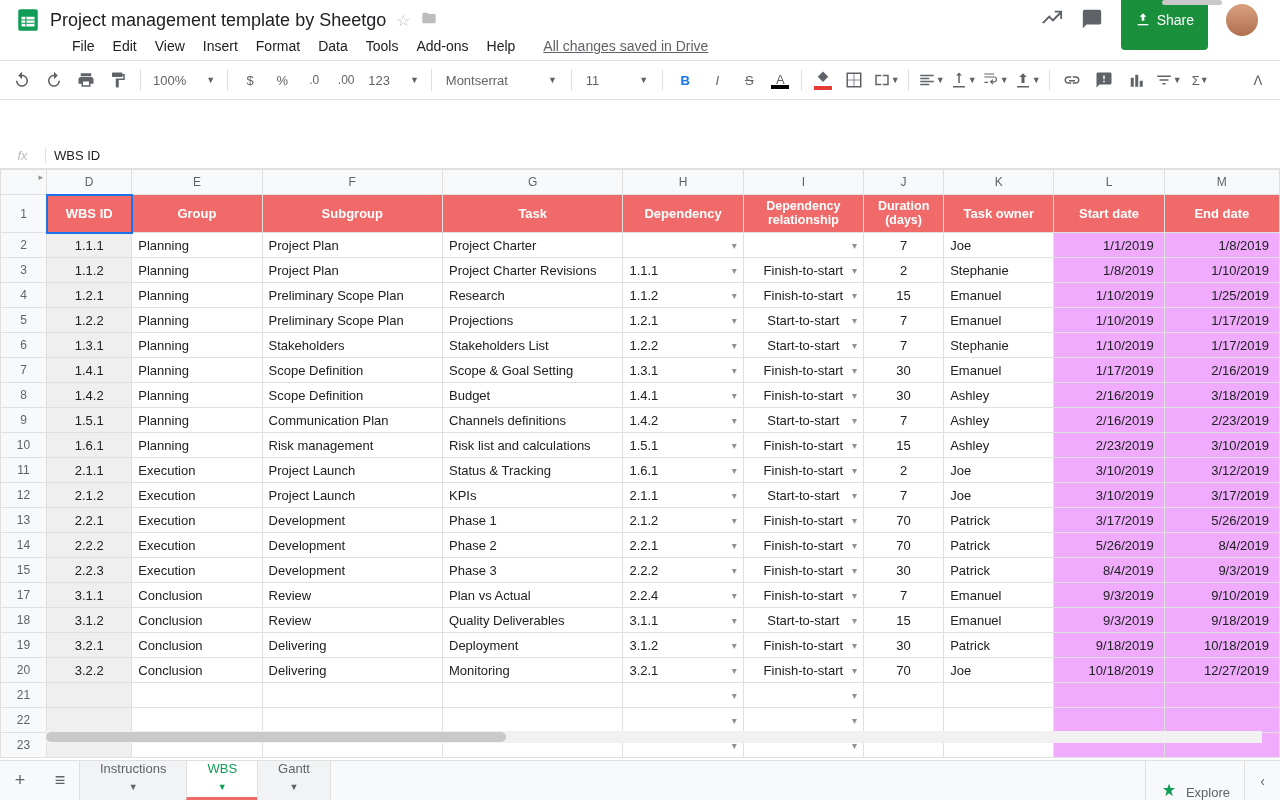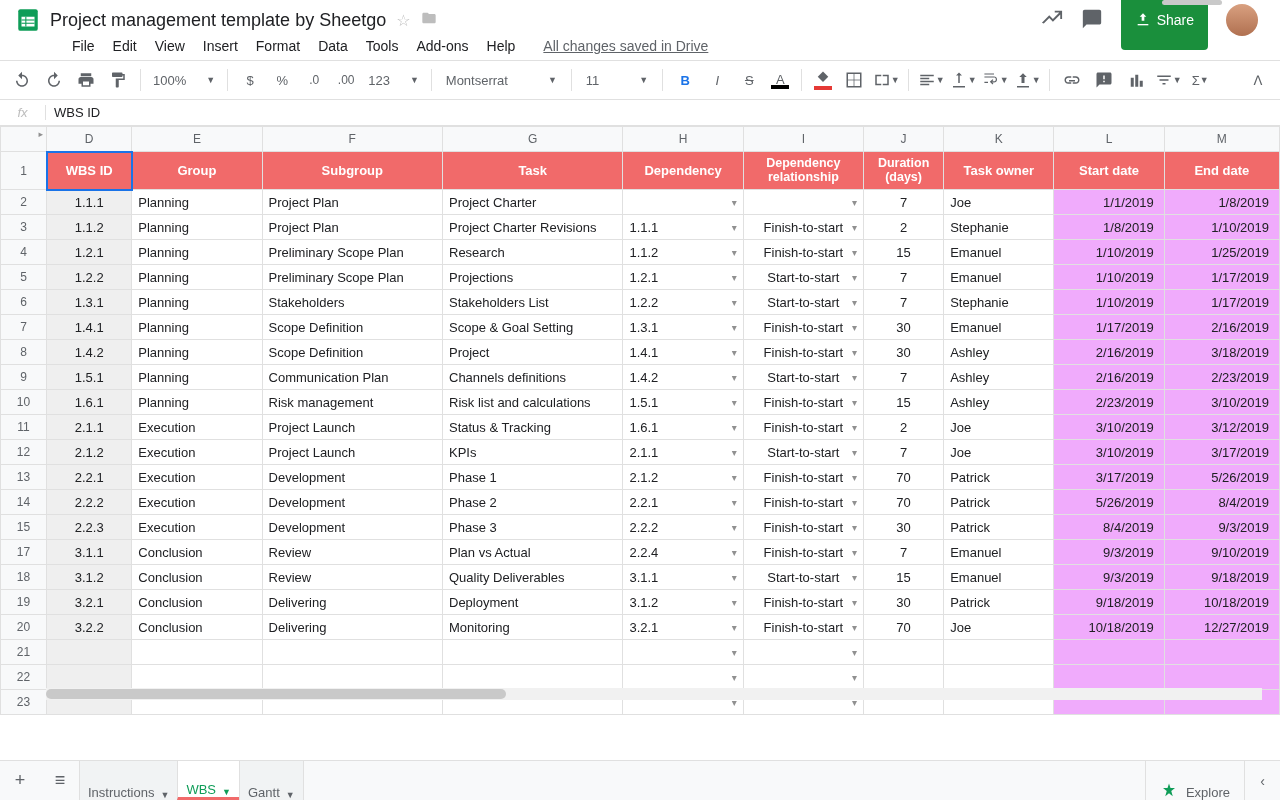--- a/index.html
+++ b/index.html
@@ -22,21 +22,21 @@
 .tb svg{width:18px;height:18px;fill:#5f6368;}
 .sep{width:1px;height:22px;background:#e0e0e0;margin:0 4px;}
 .zoom{display:flex;align-items:center;gap:20px;font-size:13px;padding:0 4px;}
 .fontname{font-size:13px;padding:0 6px;}
 .fontsize{font-size:13px;padding:0 6px;}
 .bold{font-weight:bold;color:#1a73e8;}
 .drop{font-size:9px;color:#5f6368;}
 .tcolor{display:flex;flex-direction:column;align-items:center;width:26px;}
 .tcolor .bar{width:18px;height:4px;margin-top:-2px;}
 .chev-up{margin-left:auto;}
-.fx-row{height:26px;display:flex;align-items:center;border-bottom:1px solid #e0e0e0;}
+.fx-row{height:26px;display:flex;align-items:center;border-bottom:1px solid #e0e0e0;margin-top:43px;}
 .fx-label{width:46px;text-align:center;font-style:italic;color:#bdbdbd;font-size:13px;border-right:1px solid #e0e0e0;}
 .fx-val{padding-left:8px;font-size:13px;}
 .grid-wrap{position:relative;height:614px;overflow:hidden;}
 table{border-collapse:collapse;table-layout:fixed;width:1280px;}
 th,td{border:1px solid #e0e0e0;padding:0;height:25px;font-size:13px;overflow:hidden;white-space:nowrap;}
 .rownum{width:46px;background:#f8f9fa;text-align:center;color:#5f6368;font-size:12px;font-weight:normal;}
 .colhdr{background:#f8f9fa;text-align:center;color:#5f6368;font-size:12px;font-weight:normal;height:22px;}
 .hdr-row td.data{background:#f16a6a;color:#fff;font-weight:bold;text-align:center;height:38px;}
 .hdr-row td.data .two{line-height:1.1;font-size:12.5px;}
 .wbs-cell{background:#efefef;text-align:center;font-weight:500;}
@@ -44,21 +44,21 @@
 .txt{padding-left:6px;text-align:left;}
 .ctr{text-align:center;}
 .dd{position:relative;}
 .dd::after{content:"▾";position:absolute;right:6px;top:50%;transform:translateY(-50%);color:#909090;font-size:10px;}
 .sel{outline:2px solid #1a73e8;outline-offset:-1px;}
 .corner{background:#f8f9fa;position:relative;}
 .corner::after{content:"▸";position:absolute;right:3px;top:2px;font-size:9px;color:#909090;}
 .bottom{position:absolute;bottom:0;left:0;right:0;height:40px;border-top:1px solid #e0e0e0;display:flex;align-items:center;background:#f8f9fa;}
 .bottom .add,.bottom .all{width:40px;height:40px;display:flex;align-items:center;justify-content:center;color:#5f6368;font-size:18px;}
 .tabs{display:flex;height:100%;}
-.tab{display:flex;align-items:flex-end;gap:6px;padding:0 8px;border-right:1px solid #e0e0e0;border-left:1px solid #e0e0e0;background:#f1f3f4;font-size:13px;color:#5f6368;cursor:default;margin-left:-1px;}
+.tab{display:flex;align-items:center;gap:6px;padding:0 20px;border-right:1px solid #e0e0e0;border-left:1px solid #e0e0e0;background:#f1f3f4;font-size:13px;color:#5f6368;cursor:default;margin-left:-1px;flex-direction:column;}
 .tab.active{background:#fff;color:#0f9d58;font-weight:500;border-bottom:3px solid #f16a6a;}
 .tab .tdrop{font-size:9px;}
 .explore{margin-left:auto;display:flex;align-items:flex-end;gap:8px;padding:0 14px;border-left:1px solid #e0e0e0;height:100%;color:#5f6368;font-size:13px;}
 .explore svg{width:18px;height:18px;fill:#0f9d58;}
 .caret-box{width:36px;display:flex;align-items:center;justify-content:center;border-left:1px solid #e0e0e0;height:100%;font-size:14px;color:#5f6368;}
 .hscroll{position:absolute;bottom:40px;left:46px;right:18px;height:12px;background:#f1f1f1;}
 .hscroll .thumb{position:absolute;left:0;top:1px;width:460px;height:10px;background:#c9c9c9;border-radius:5px;}
 .tiny-scroll{position:absolute;top:0;right:18px;width:140px;height:6px;}
 .tiny-scroll .t{width:60px;height:5px;background:#c9c9c9;border-radius:3px;margin:0 auto;}
 </style>
@@ -353,21 +353,21 @@
           <td class="ctr">30</td>
           <td class="txt">Emanuel</td>
           <td class="date-cell">1/17/2019</td>
           <td class="date-cell">2/16/2019</td>
         </tr>
         <tr>
           <th class="rownum">8</th>
           <td class="wbs-cell">1.4.2</td>
           <td class="txt">Planning</td>
           <td class="txt">Scope Definition</td>
-          <td class="txt">Project</td>
+          <td class="txt">Budget</td>
           <td class="txt dd">1.4.1</td>
           <td class="ctr dd">Finish-to-start</td>
           <td class="ctr">30</td>
           <td class="txt">Ashley</td>
           <td class="date-cell">2/16/2019</td>
           <td class="date-cell">3/18/2019</td>
         </tr>
         <tr>
           <th class="rownum">9</th>
           <td class="wbs-cell">1.5.1</td>

